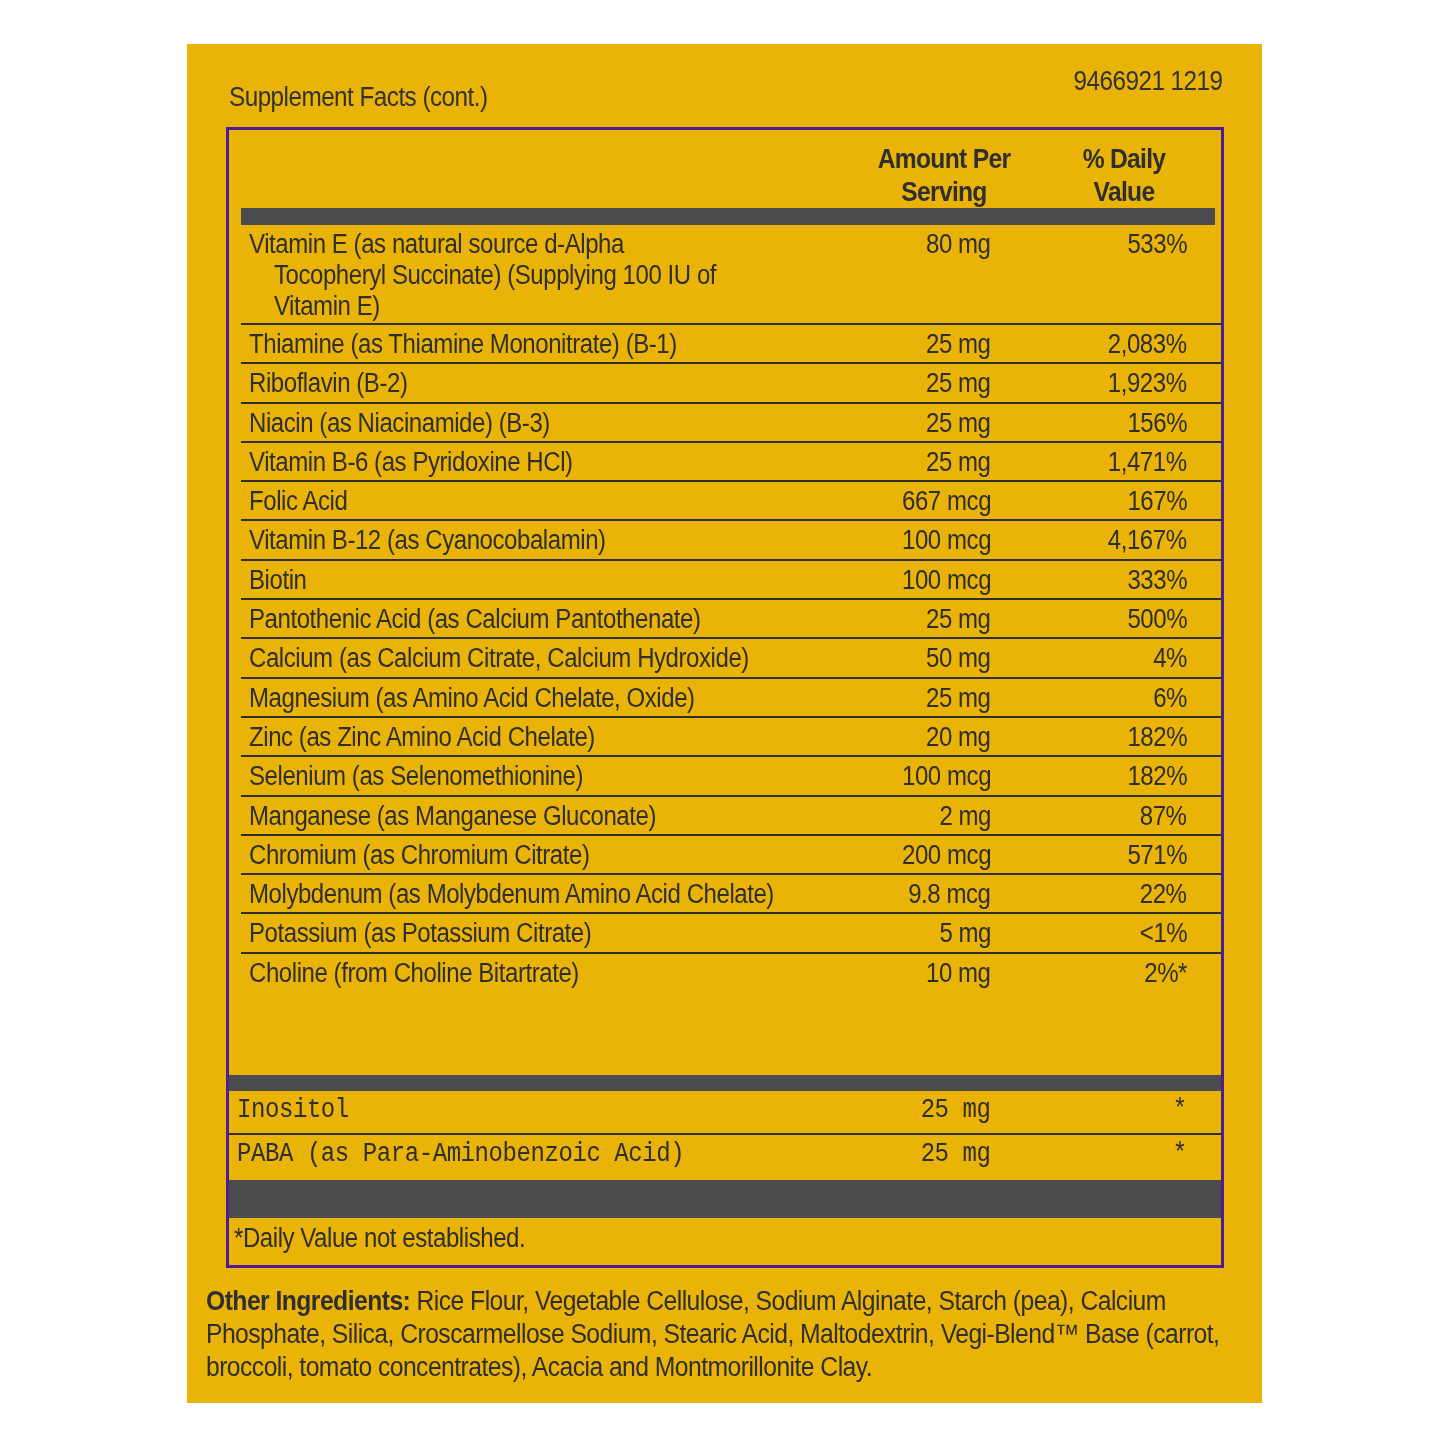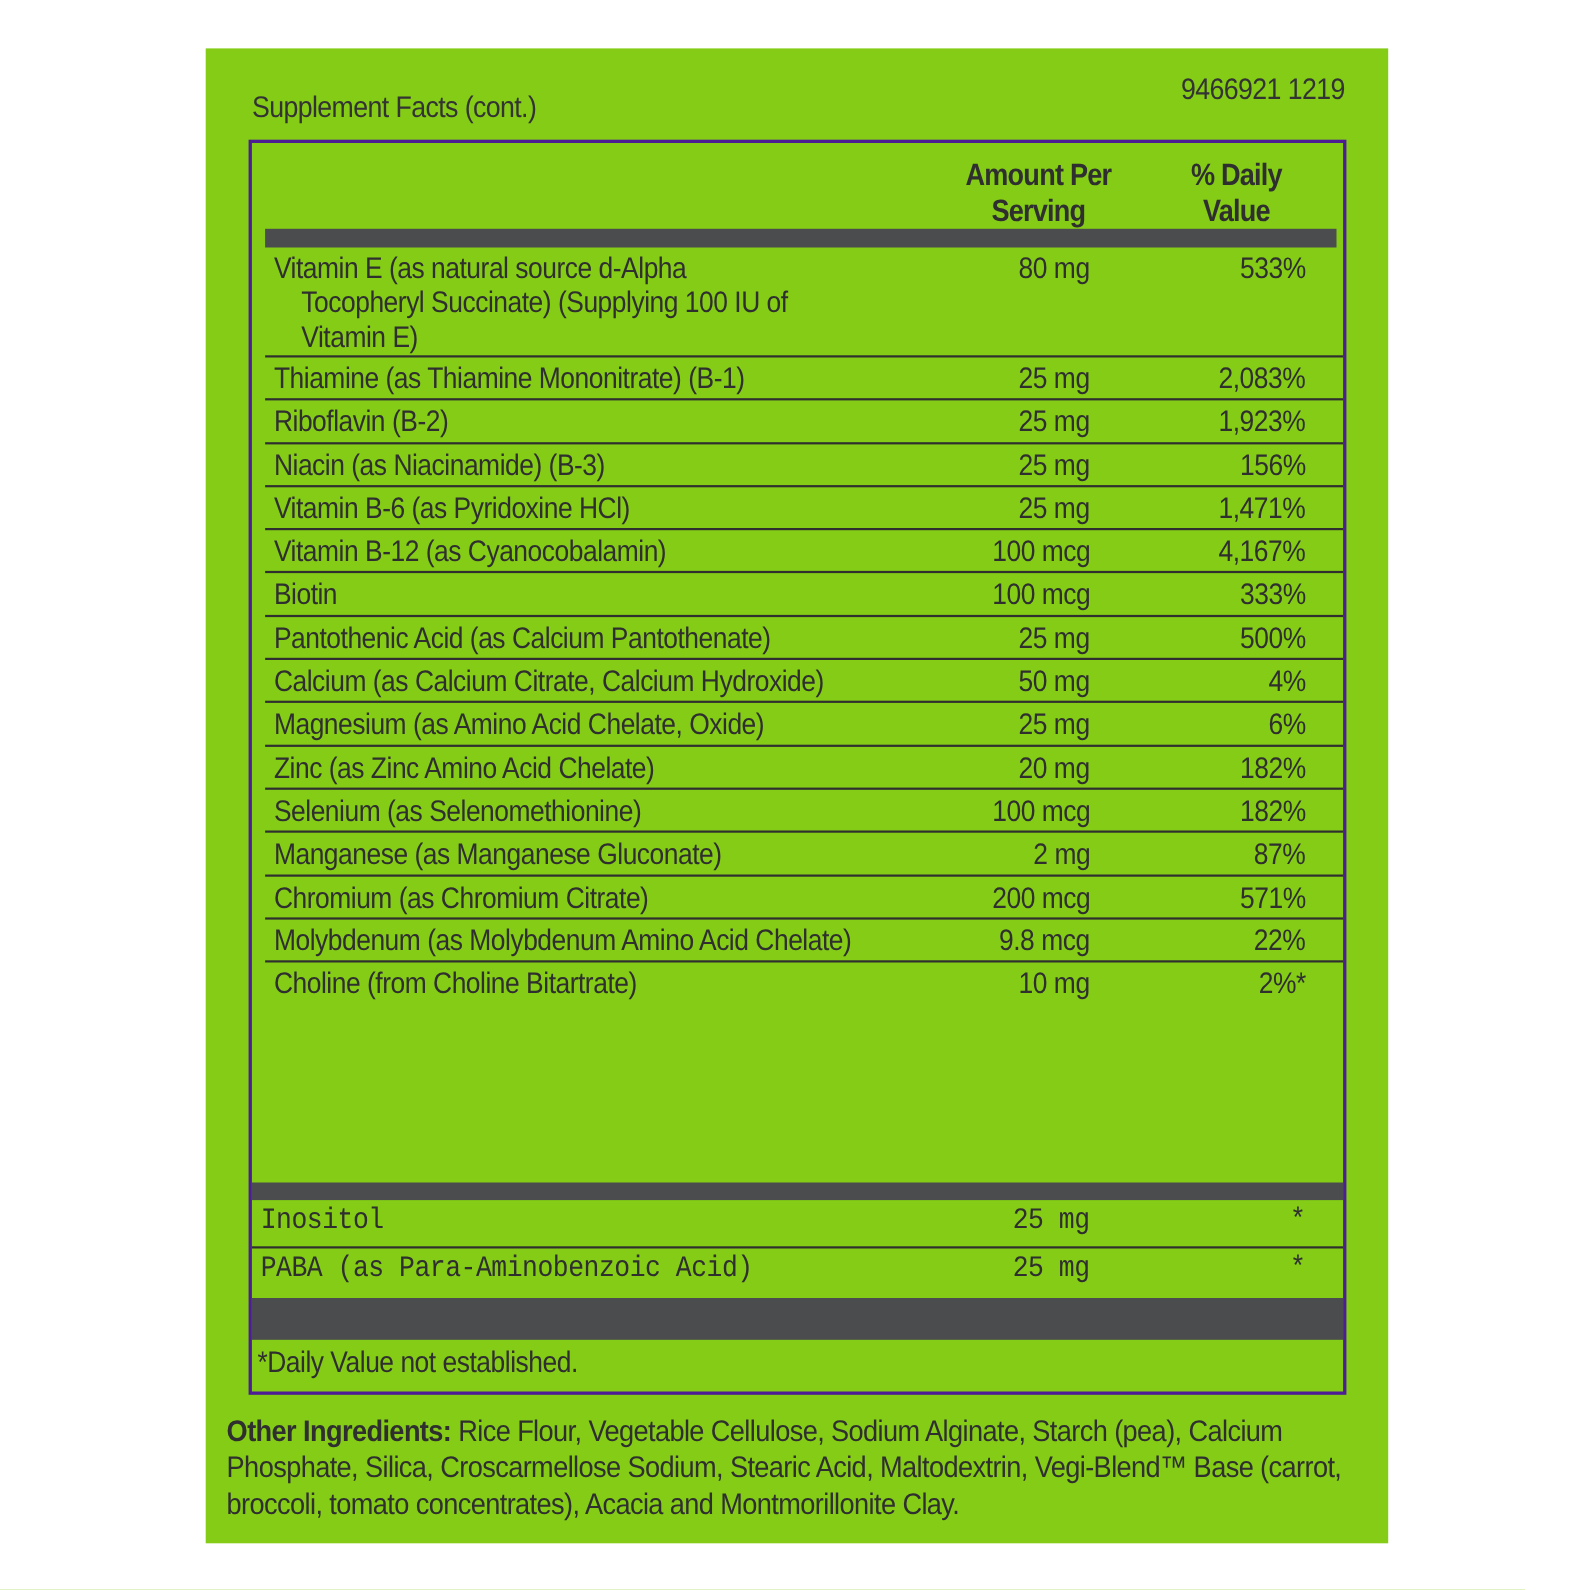--- a/index.html
+++ b/index.html
@@ -14,21 +14,21 @@
     position: relative;
     font-family: "Liberation Sans", "DejaVu Sans", sans-serif;
     color: #2b2b2b;
   }
   .label {
     position: absolute;
     left: 187px;
     top: 44px;
     width: 1075px;
     height: 1359px;
-    background: #84cc16;
+    background: #eab308;
   }
   .header-title {
     position: absolute;
     left: 42px;
     top: 38px;
     font-size: 27px;
     letter-spacing: -0.6px;
     transform: scaleX(0.9);
     transform-origin: left top;
     color: #333;
@@ -191,20 +191,25 @@
         <div class="cell name">Niacin (as Niacinamide) (B-3)</div>
         <div class="cell amt">25 mg</div>
         <div class="cell dv">156%</div>
       </div>
       <div class="row">
         <div class="cell name">Vitamin B-6 (as Pyridoxine HCl)</div>
         <div class="cell amt">25 mg</div>
         <div class="cell dv">1,471%</div>
       </div>
       <div class="row">
+        <div class="cell name">Folic Acid</div>
+        <div class="cell amt">667 mcg</div>
+        <div class="cell dv">167%</div>
+      </div>
+      <div class="row">
         <div class="cell name">Vitamin B-12 (as Cyanocobalamin)</div>
         <div class="cell amt">100 mcg</div>
         <div class="cell dv">4,167%</div>
       </div>
       <div class="row">
         <div class="cell name">Biotin</div>
         <div class="cell amt">100 mcg</div>
         <div class="cell dv">333%</div>
       </div>
       <div class="row">
@@ -241,20 +246,25 @@
         <div class="cell name">Chromium (as Chromium Citrate)</div>
         <div class="cell amt">200 mcg</div>
         <div class="cell dv">571%</div>
       </div>
       <div class="row">
         <div class="cell name">Molybdenum (as Molybdenum Amino Acid Chelate)</div>
         <div class="cell amt">9.8 mcg</div>
         <div class="cell dv">22%</div>
       </div>
       <div class="row">
+        <div class="cell name">Potassium (as Potassium Citrate)</div>
+        <div class="cell amt">5 mg</div>
+        <div class="cell dv">&lt;1%</div>
+      </div>
+      <div class="row">
         <div class="cell name">Choline (from Choline Bitartrate)</div>
         <div class="cell amt">10 mg</div>
         <div class="cell dv">2%*</div>
       </div>
     </div>
 
     <div class="bar mid"></div>
 
     <div class="rows2">
       <div class="row">

